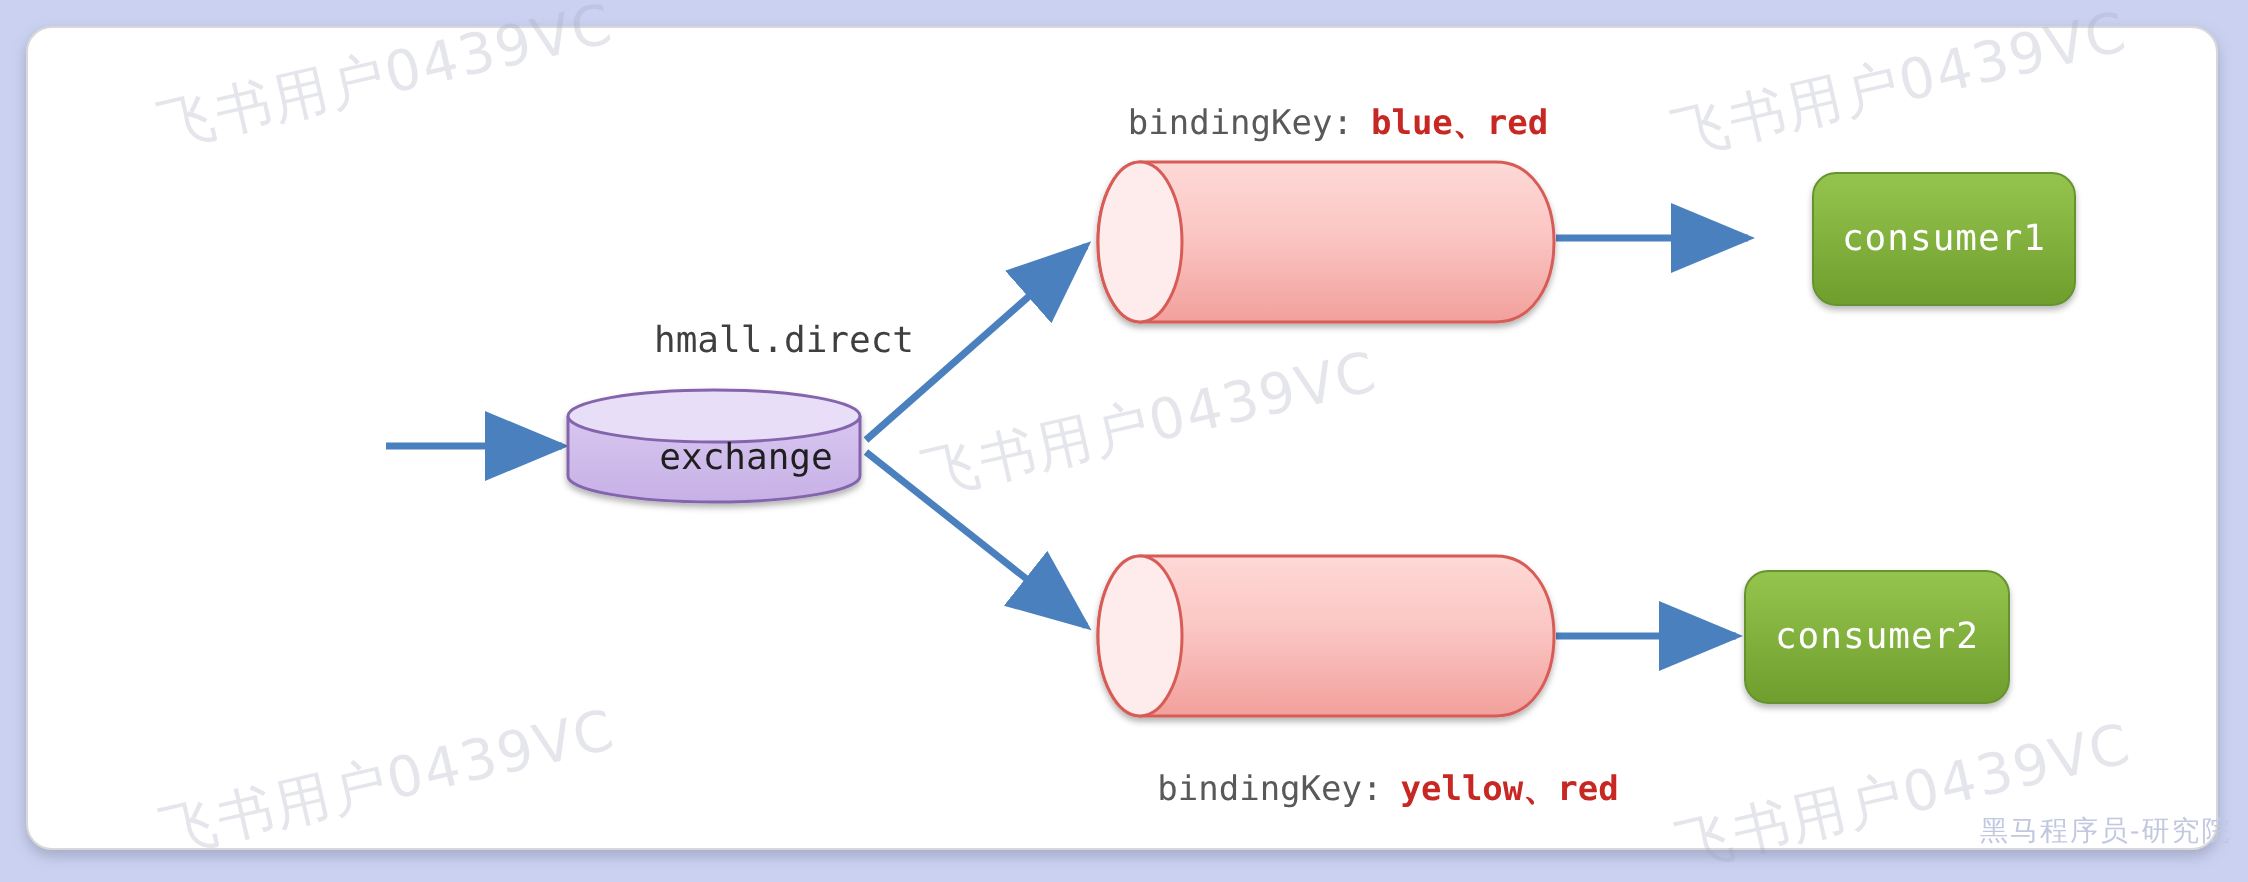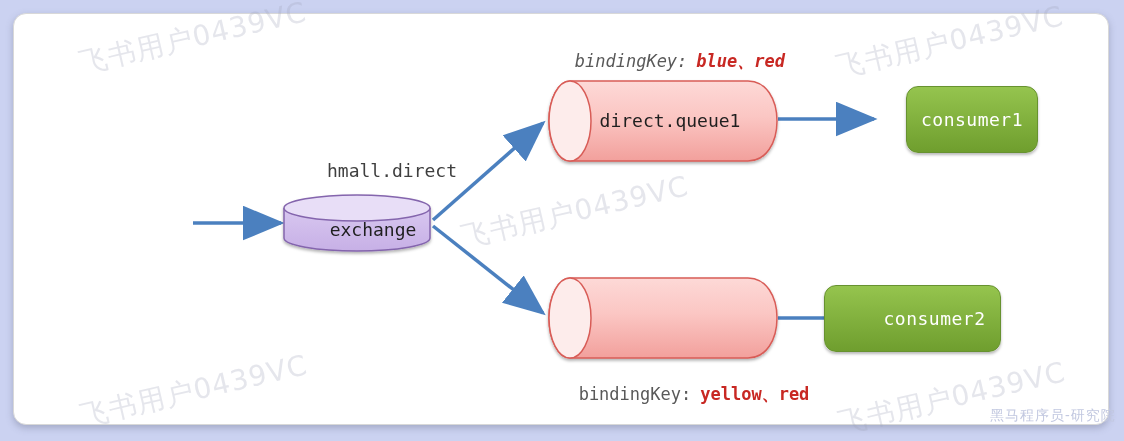--- a/index.html
+++ b/index.html
@@ -40,37 +40,37 @@
     left:55px;top:193px;width:136px;height:58px;border-radius:10px;
     background:linear-gradient(#4e91d5,#2d6aae);
     border:1px solid #27619f;
   }
   .consumer{
     border-radius:12px;
     background:linear-gradient(#95c44e,#6f9e2e);
     border:1px solid #679230;
   }
   .consumer1{left:906px;top:86px;width:130px;height:65px;}
-  .consumer2{left:824px;top:285px;width:131px;height:65px;padding-left:44px;}
+  .consumer2{left:872px;top:285px;width:131px;height:65px;}
   
   .lbl{position:absolute;z-index:4;white-space:nowrap;}
   .exchange-title{
     left:357px;top:160px;transform:translateX(-50%);
     font-size:18px;color:#3f3f3f;margin-left:35px;
   }
   .exchange-label{
     left:373px;top:229px;transform:translate(-50%,-50%);
     font-size:18px;color:#1f1f1f;
   }
   .queue-label{font-size:18px;color:#1f1f1f;transform:translate(-50%,-50%);}
   .queue1-label{left:670px;top:120px;}
   .queue2-label{left:670px;top:319px;}
   .binding{font-size:17px;color:#595959;}
   .binding .keys{color:#c82823;font-weight:bold;margin-left:9px;}
-  .binding1{left:553px;top:50px;width:232px;text-align:right;font-style:italic;}
+  .binding1{left:553px;top:50px;width:232px;text-align:center;}
   .binding2{left:560px;top:383px;width:268px;text-align:center;}
   .credit{
     left:990px;top:407px;font-family:"DejaVu Serif", serif;
     font-size:14px;color:#c2c8e0;letter-spacing:1px;z-index:4;
   }
 </style>
 </head>
 <body>
 
 <div class="card"></div>
@@ -132,21 +132,20 @@
   </div>
 
   <div class="node consumer consumer2">
     <span>consumer2</span>
   </div>
 
   <div class="lbl exchange-title">hmall.direct</div>
 
   <div class="lbl exchange-label">exchange</div>
 
-  <div class="lbl queue-label queue1-label">direct.queue1</div>
 
 
   <div class="lbl binding binding1">
     <span>bindingKey:</span><span class="keys">blue、red</span>
   </div>
 
   <div class="lbl binding binding2">
     <span>bindingKey:</span><span class="keys">yellow、red</span>
   </div>
 

